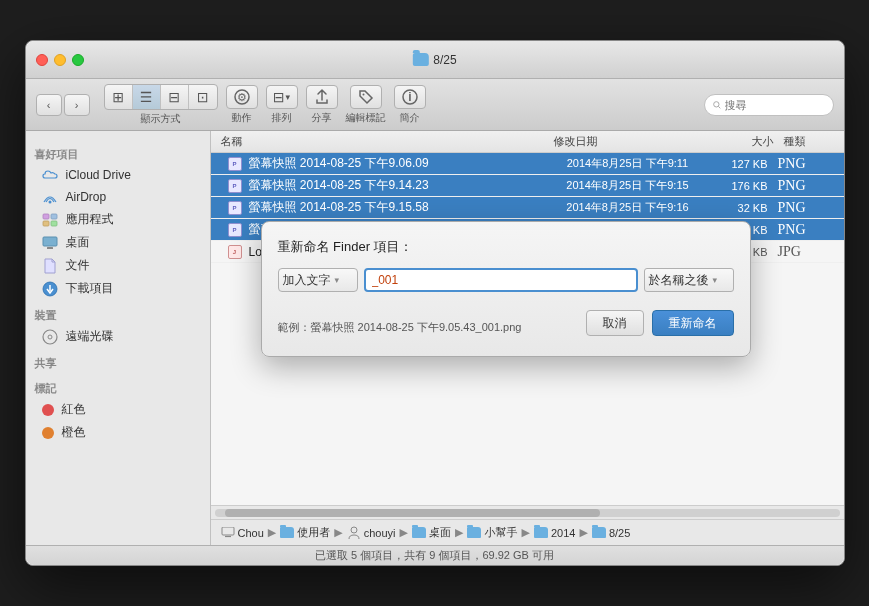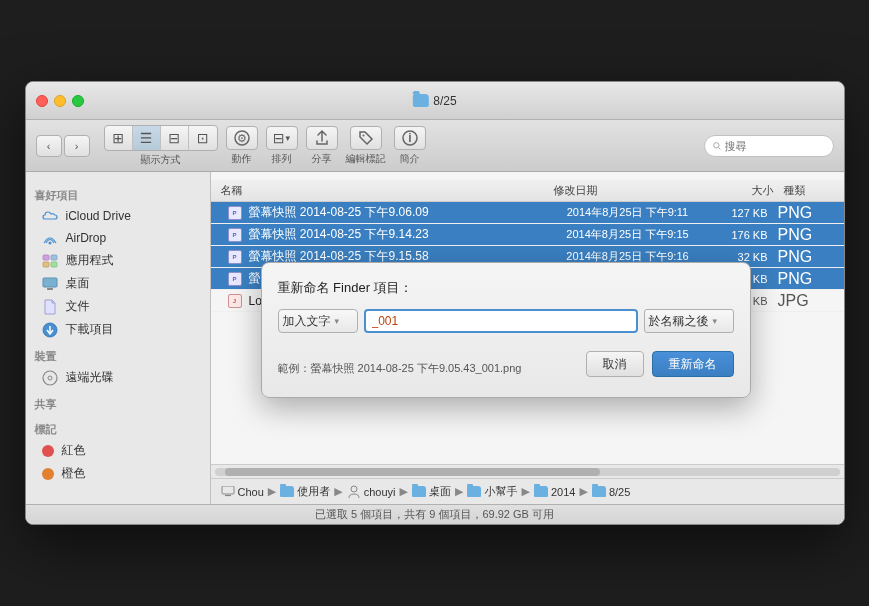--- a/index.html
+++ b/index.html
@@ -9,21 +9,21 @@
       background: #1e1e1e;
       display: flex;
       justify-content: center;
       align-items: center;
       width: 869px;
       height: 606px;
       overflow: hidden;
     }
     .window {
       width: 820px;
-      height: 444px;
+      height: 526px;
       background: #f5f5f5;
       border-radius: 8px;
       box-shadow: 0 20px 60px rgba(0,0,0,0.6);
       display: flex;
       flex-direction: column;
       overflow: hidden;
       border: 1px solid #888;
     }
     
     .titlebar {
@@ -249,21 +249,20 @@
       overflow: hidden;
       position: relative;
     }
     .file-list-header {
       display: flex;
       background: linear-gradient(to bottom, #f0f0f0, #e4e4e4);
       border-bottom: 1px solid #ccc;
       padding: 0 10px;
       height: 22px;
       align-items: center;
-      margin-top: 8px;
     }
     .file-list-header-col {
       font-size: 11px;
       color: #444;
       font-weight: 500;
     }
     .col-name { flex: 1; }
     .col-date { width: 160px; }
     .col-size { width: 70px; text-align: right; padding-right: 10px; }
     .col-type { width: 50px; }
@@ -288,21 +287,21 @@
       width: 16px;
       height: 16px;
       margin-right: 6px;
       display: flex;
       align-items: center;
       justify-content: center;
     }
     .file-name { flex: 1; font-size: 12px; color: #222; white-space: nowrap; overflow: hidden; text-overflow: ellipsis; }
     .file-date { width: 160px; font-size: 11px; color: #555; text-align: center; }
     .file-size { width: 70px; font-size: 11px; color: #555; text-align: right; padding-right: 10px; }
-    .file-type { width: 50px; font-size: 16px; color: #555; }
+    .file-type { width: 50px; font-size: 14px; color: #555; font-family: Liberation Serif, serif; }
     
     .horizontal-scroll {
       height: 14px;
       background: #e8e8e8;
       border-top: 1px solid #ccc;
       display: flex;
       align-items: center;
       padding: 0 4px;
     }
     .scroll-track {

